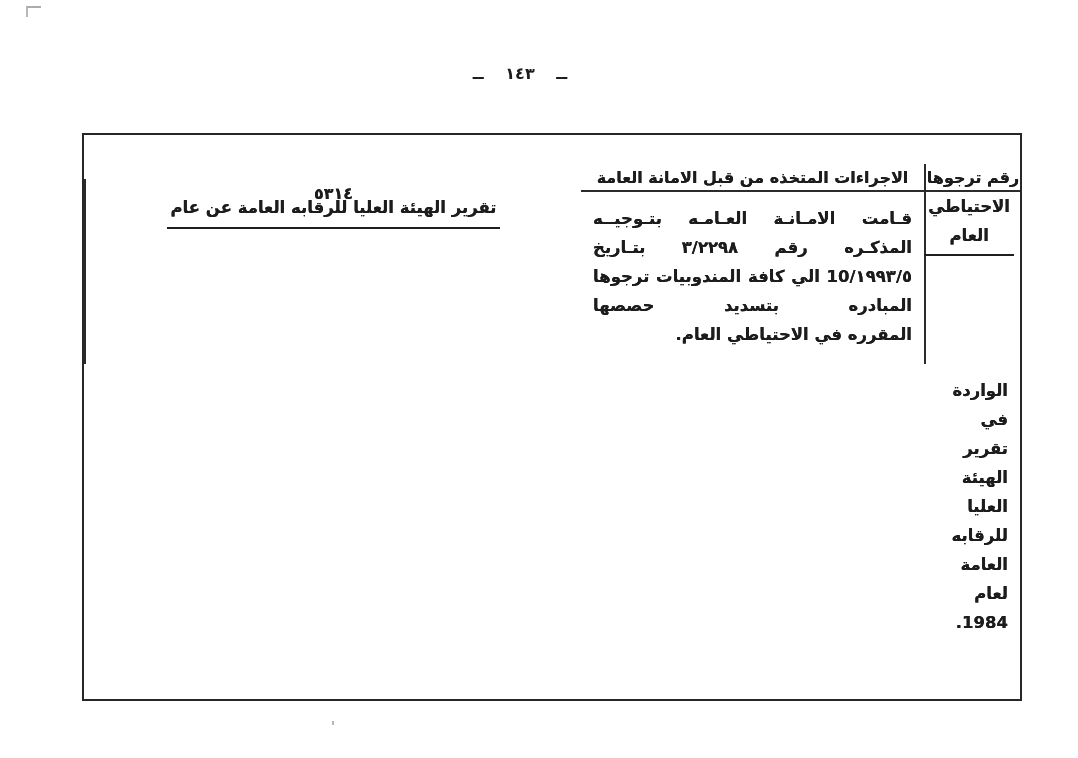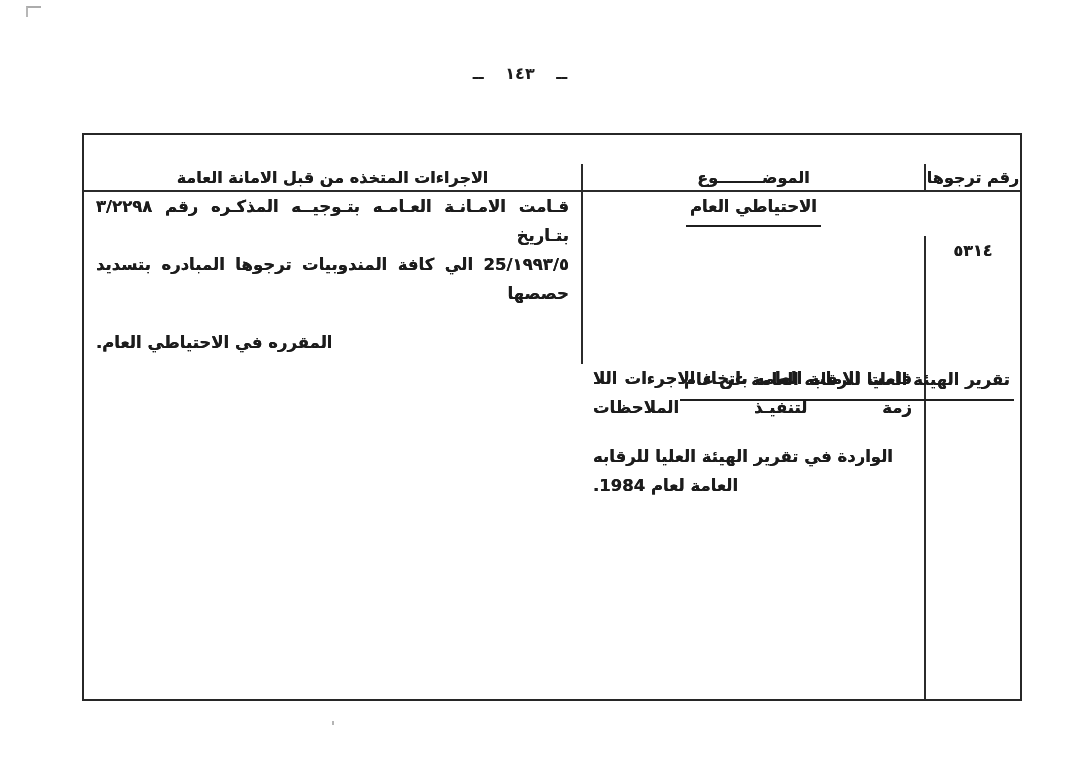--- a/index.html
+++ b/index.html
@@ -86,54 +86,52 @@
     letter-spacing: 2px;
     margin-top: 44px;
   }
   .subject-cell { text-align: center; padding: 0 6px; }
   .subject-line { white-space: nowrap; line-height: 31px; }
   .underline {
     display: inline-block;
     border-bottom: 2px solid #1f1f1f;
     padding: 0 4px 4px 4px;
   }
-  .actions-cell { padding: 0 12px; }
+  .actions-cell { padding: 12px 12px; }
   .jline { text-align: justify; text-align-last: justify; }
-  .cline { text-align: left; margin-top: 20px; }
+  .cline { text-align: right; }
 </style>
 </head>
 <body>
 
 <div class="page">
 
   <div class="corner-mark"></div>
   <div class="speck"></div>
 
   <div class="page-number">ــ  ١٤٣  ــ</div>
 
   <div class="doc-table">
 
     <div class="cell hcell col-num">رقم ترجوها</div>
-    <div class="cell hcell col-subject">الموضــــــــوع</div>
     <div class="cell hcell col-actions">الاجراءات المتخذه من قبل الامانة العامة</div>
 
     <div class="cell num-cell col-num row1">٥٣١٤</div>
     <div class="cell subject-cell col-subject row1">
       <span class="underline">الاحتياطي العام</span>
     </div>
     <div class="cell actions-cell col-actions row1">
       <div class="jline">قـامت الامـانـة العـامـه بتـوجيــه المذكـره رقم ٣/٢٢٩٨ بتـاريخ</div>
-      <div class="jline">١٩٩٣/٥/25 الي كافة المندوبيات ترجوها المبادره بتسديد حصصها</div>
+      <div class="jline">١٩٩٣/٥/10 الي كافة المندوبيات ترجوها المبادره بتسديد حصصها</div>
       <div class="cline">المقرره في الاحتياطي العام.</div>
     </div>
 
     <div class="cell subject-cell col-subject row2">
       <div class="subject-line">
         <span class="underline">تقرير الهيئة العليا للرقابه العامة عن عام</span>
       </div>
     </div>
     <div class="cell actions-cell col-actions row2">
-      <div class="jline">قامت الامانة العامه باتخاذ الاجرءات اللا زمة لتنفيـذ الملاحظات</div>
       <div class="cline">الواردة في تقرير الهيئة العليا للرقابه العامة لعام 1984.</div>
     </div>
 
   </div>
 </div>
 
 </body></html>

